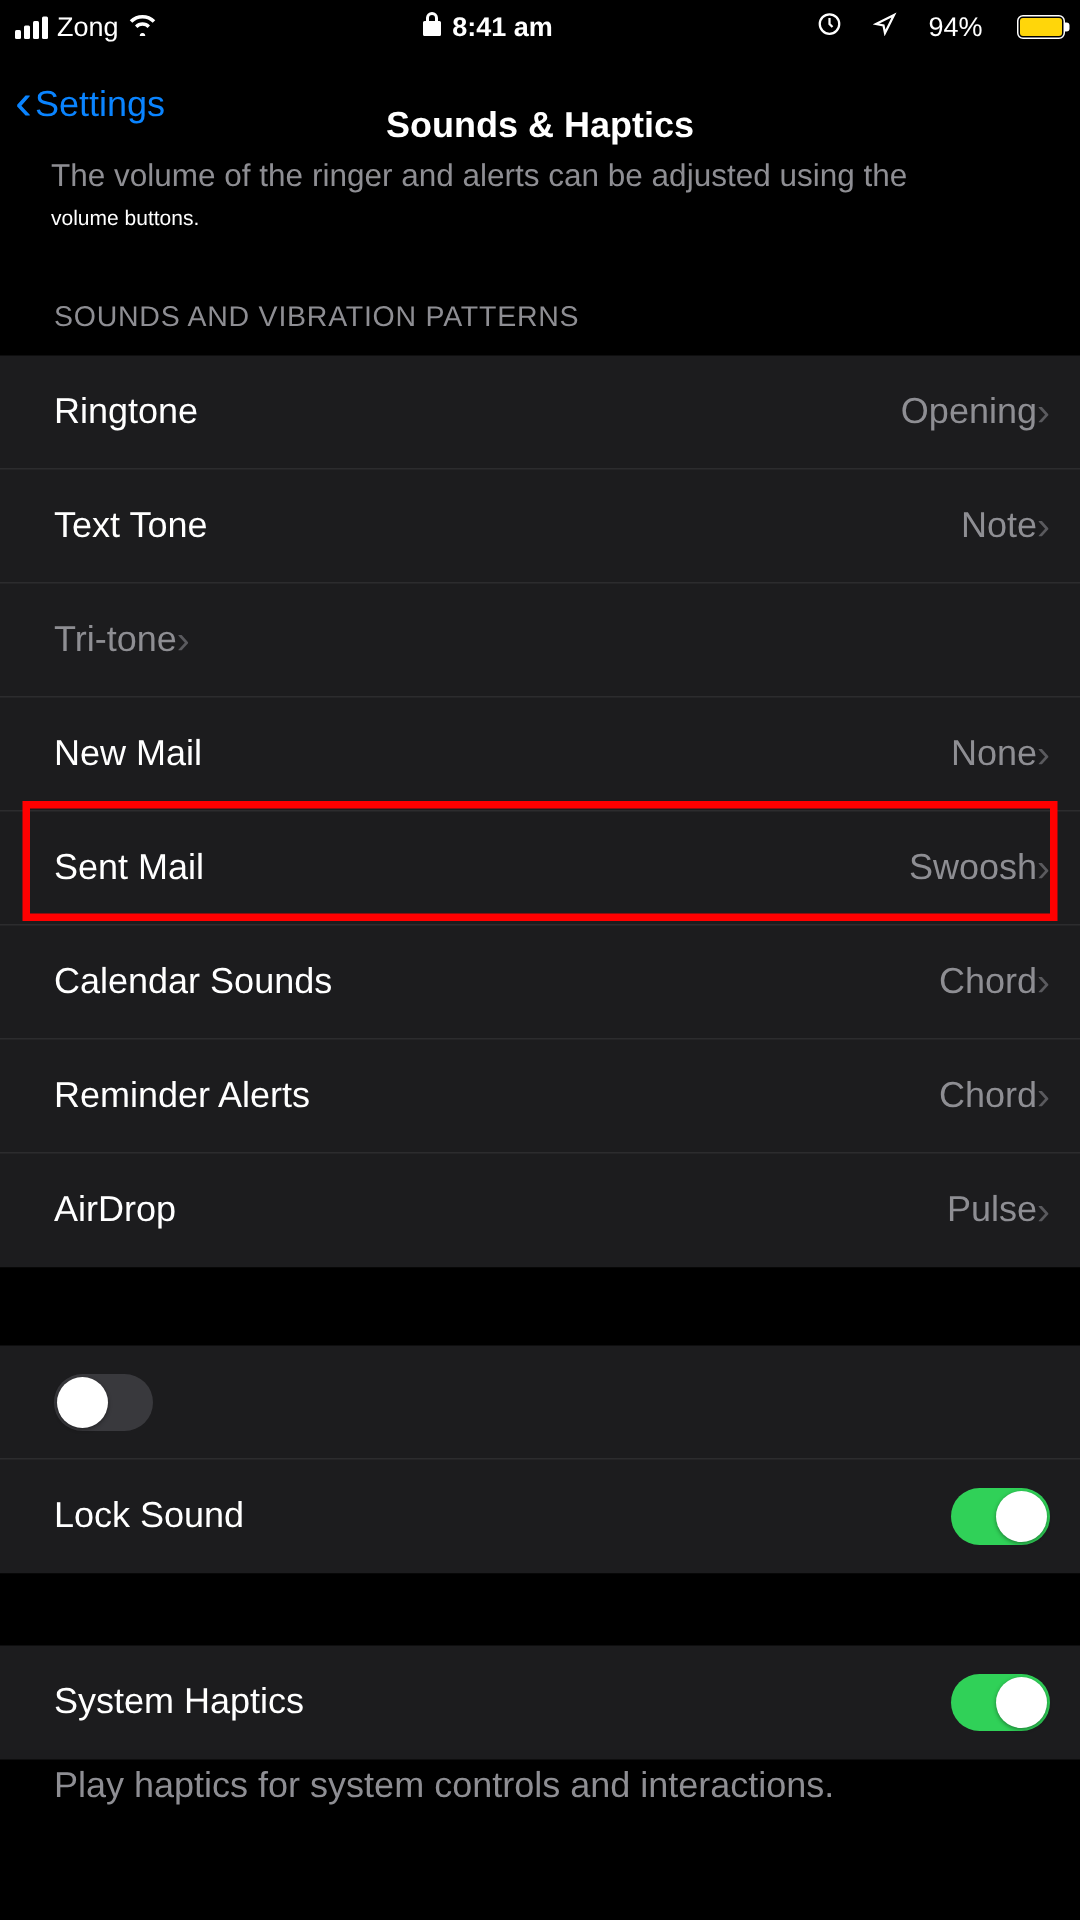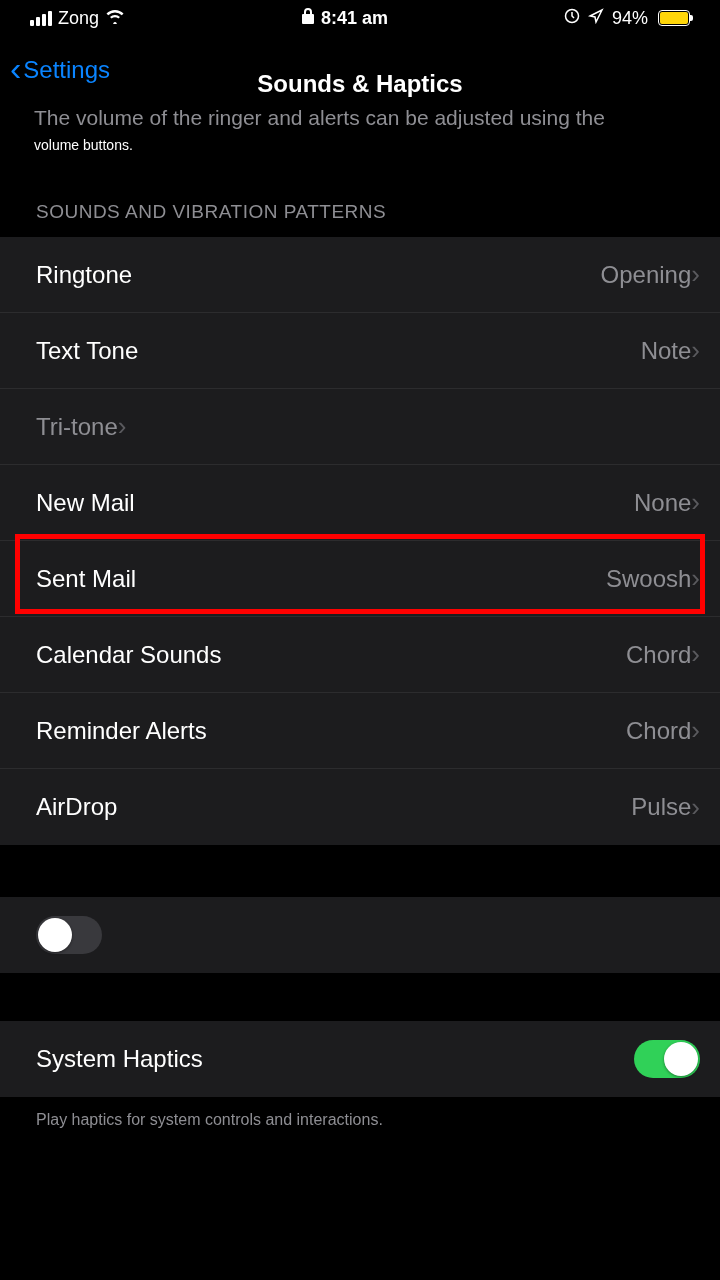--- a/index.html
+++ b/index.html
@@ -9,27 +9,27 @@
   background: #000;
   font-family: -apple-system, "Helvetica Neue", Arial, sans-serif;
   color: #fff;
   overflow: hidden;
 }
 .status-bar {
   height: 36px;
   display: flex;
   align-items: center;
   justify-content: space-between;
-  padding: 0 30px;
+  padding: 0 10px;
   font-size: 18px;
   font-weight: 500;
 }
 .status-left { display: flex; align-items: center; gap: 6px; }
 .status-center { display: flex; align-items: center; gap: 6px; font-weight: 600;}
-.status-right { display: flex; align-items: center; gap: 8px; }
+.status-right { display: flex; align-items: center; gap: 21px; }
 .signal-bars { display: inline-flex; align-items: flex-end; gap: 2px; }
 .signal-bars span { width: 4px; background: #fff; display: inline-block; border-radius: 1px;}
 .signal-bars span:nth-child(1){height:6px}
 .signal-bars span:nth-child(2){height:9px}
 .signal-bars span:nth-child(3){height:12px}
 .signal-bars span:nth-child(4){height:15px}
 .battery {
   width: 32px; height: 16px; border: 1.5px solid #fff; border-radius: 4px;
   position: relative; display: inline-block; margin-left: 2px;
 }
@@ -80,21 +80,21 @@
 .toggle-off { background: #39393d; }
 .toggle-on { background: #30d158; }
 .toggle-knob {
   position: absolute; width: 34px; height: 34px; border-radius: 50%;
   background: #fff; top: 2px;
   box-shadow: 0 1px 3px rgba(0,0,0,0.4);
 }
 .toggle-off .toggle-knob { left: 2px; }
 .toggle-on .toggle-knob { right: 2px; }
 .footer-text {
-  color: #8e8e93; font-size: 16px; padding: 14px 36px;
+  color: #8e8e93; font-size: 24px; padding: 4px 36px;
 }
 .highlight {
   position: absolute;
   border: 5px solid #ff0000;
   pointer-events: none;
   z-index: 100;
 }
 </style>
 </head>
 <body>
@@ -213,20 +213,26 @@
 </div>
 
 <div class="gap"></div>
 
 <div class="list-group">
   <div class="list-row">
     <div class="toggle toggle-off">
         <div class="toggle-knob"></div>
       </div>
   </div>
+  <div class="list-row">
+    <span class="row-label">Lock Sound</span>
+    <div class="toggle toggle-on">
+        <div class="toggle-knob"></div>
+      </div>
+  </div>
 </div>
 
 <div class="gap-small"></div>
 
 <div class="list-group">
   <div class="list-row">
     <span class="row-label">System Haptics</span>
     <div class="toggle toggle-on">
         <div class="toggle-knob"></div>
       </div>

